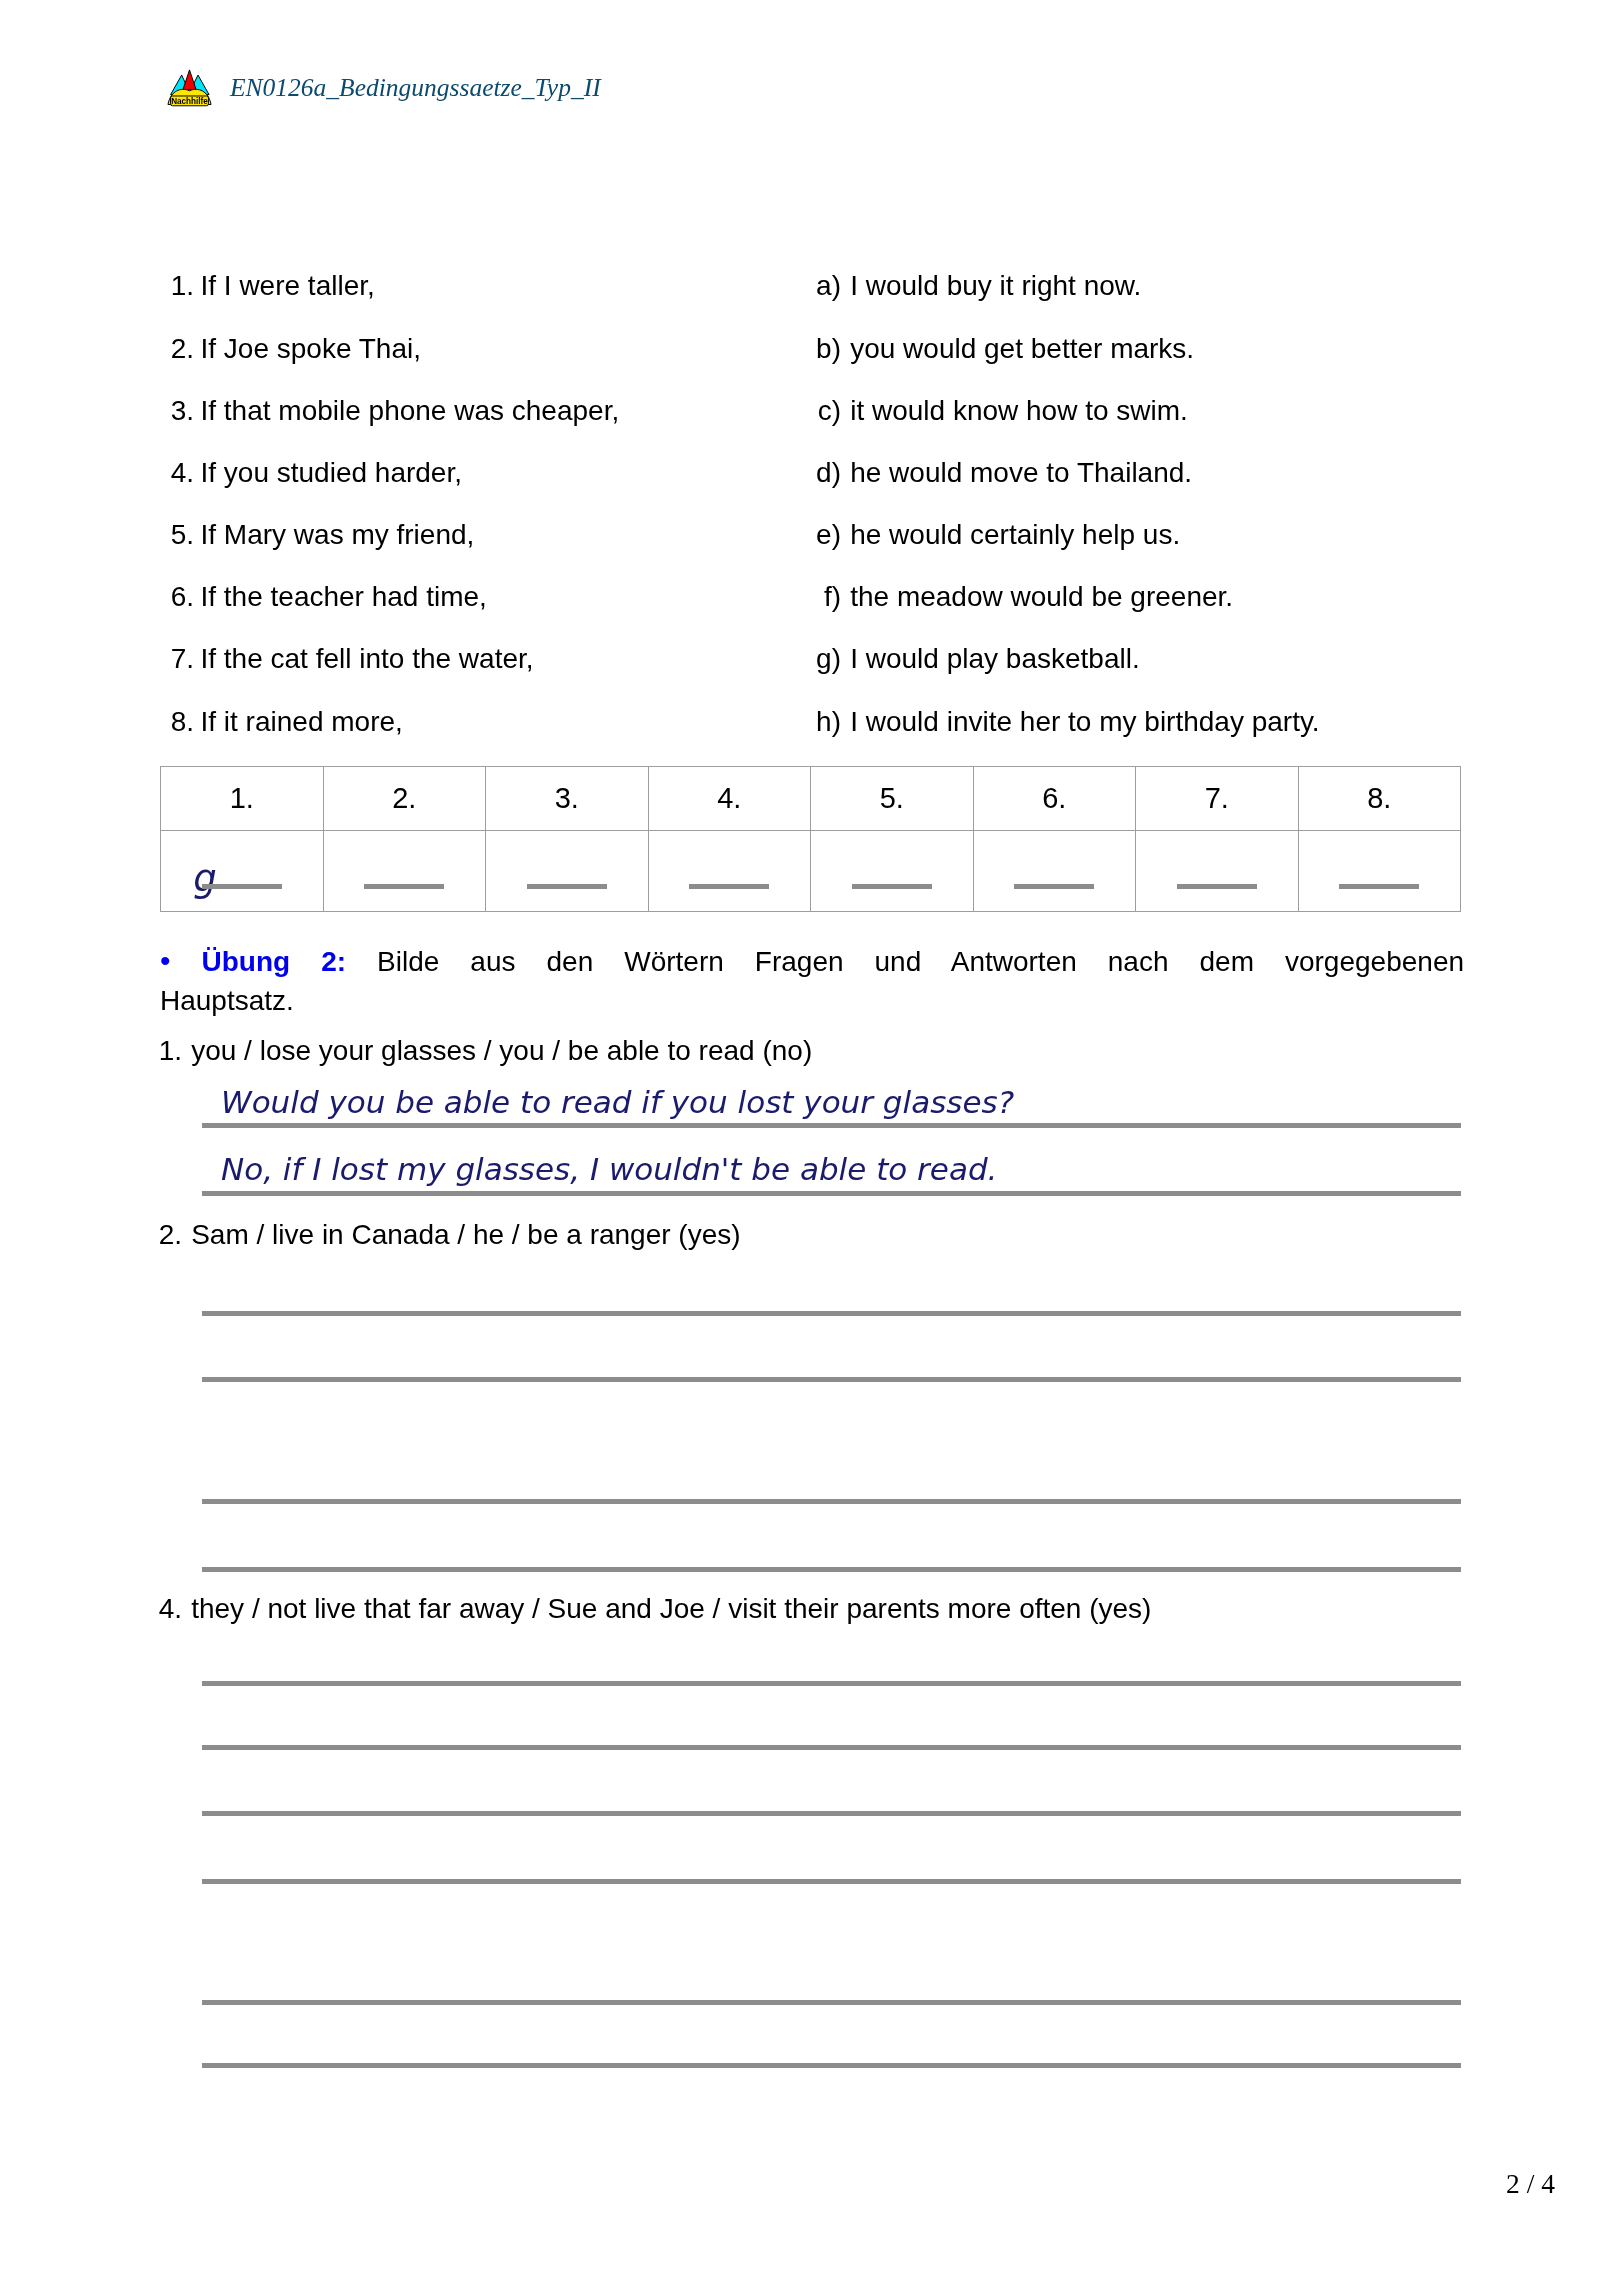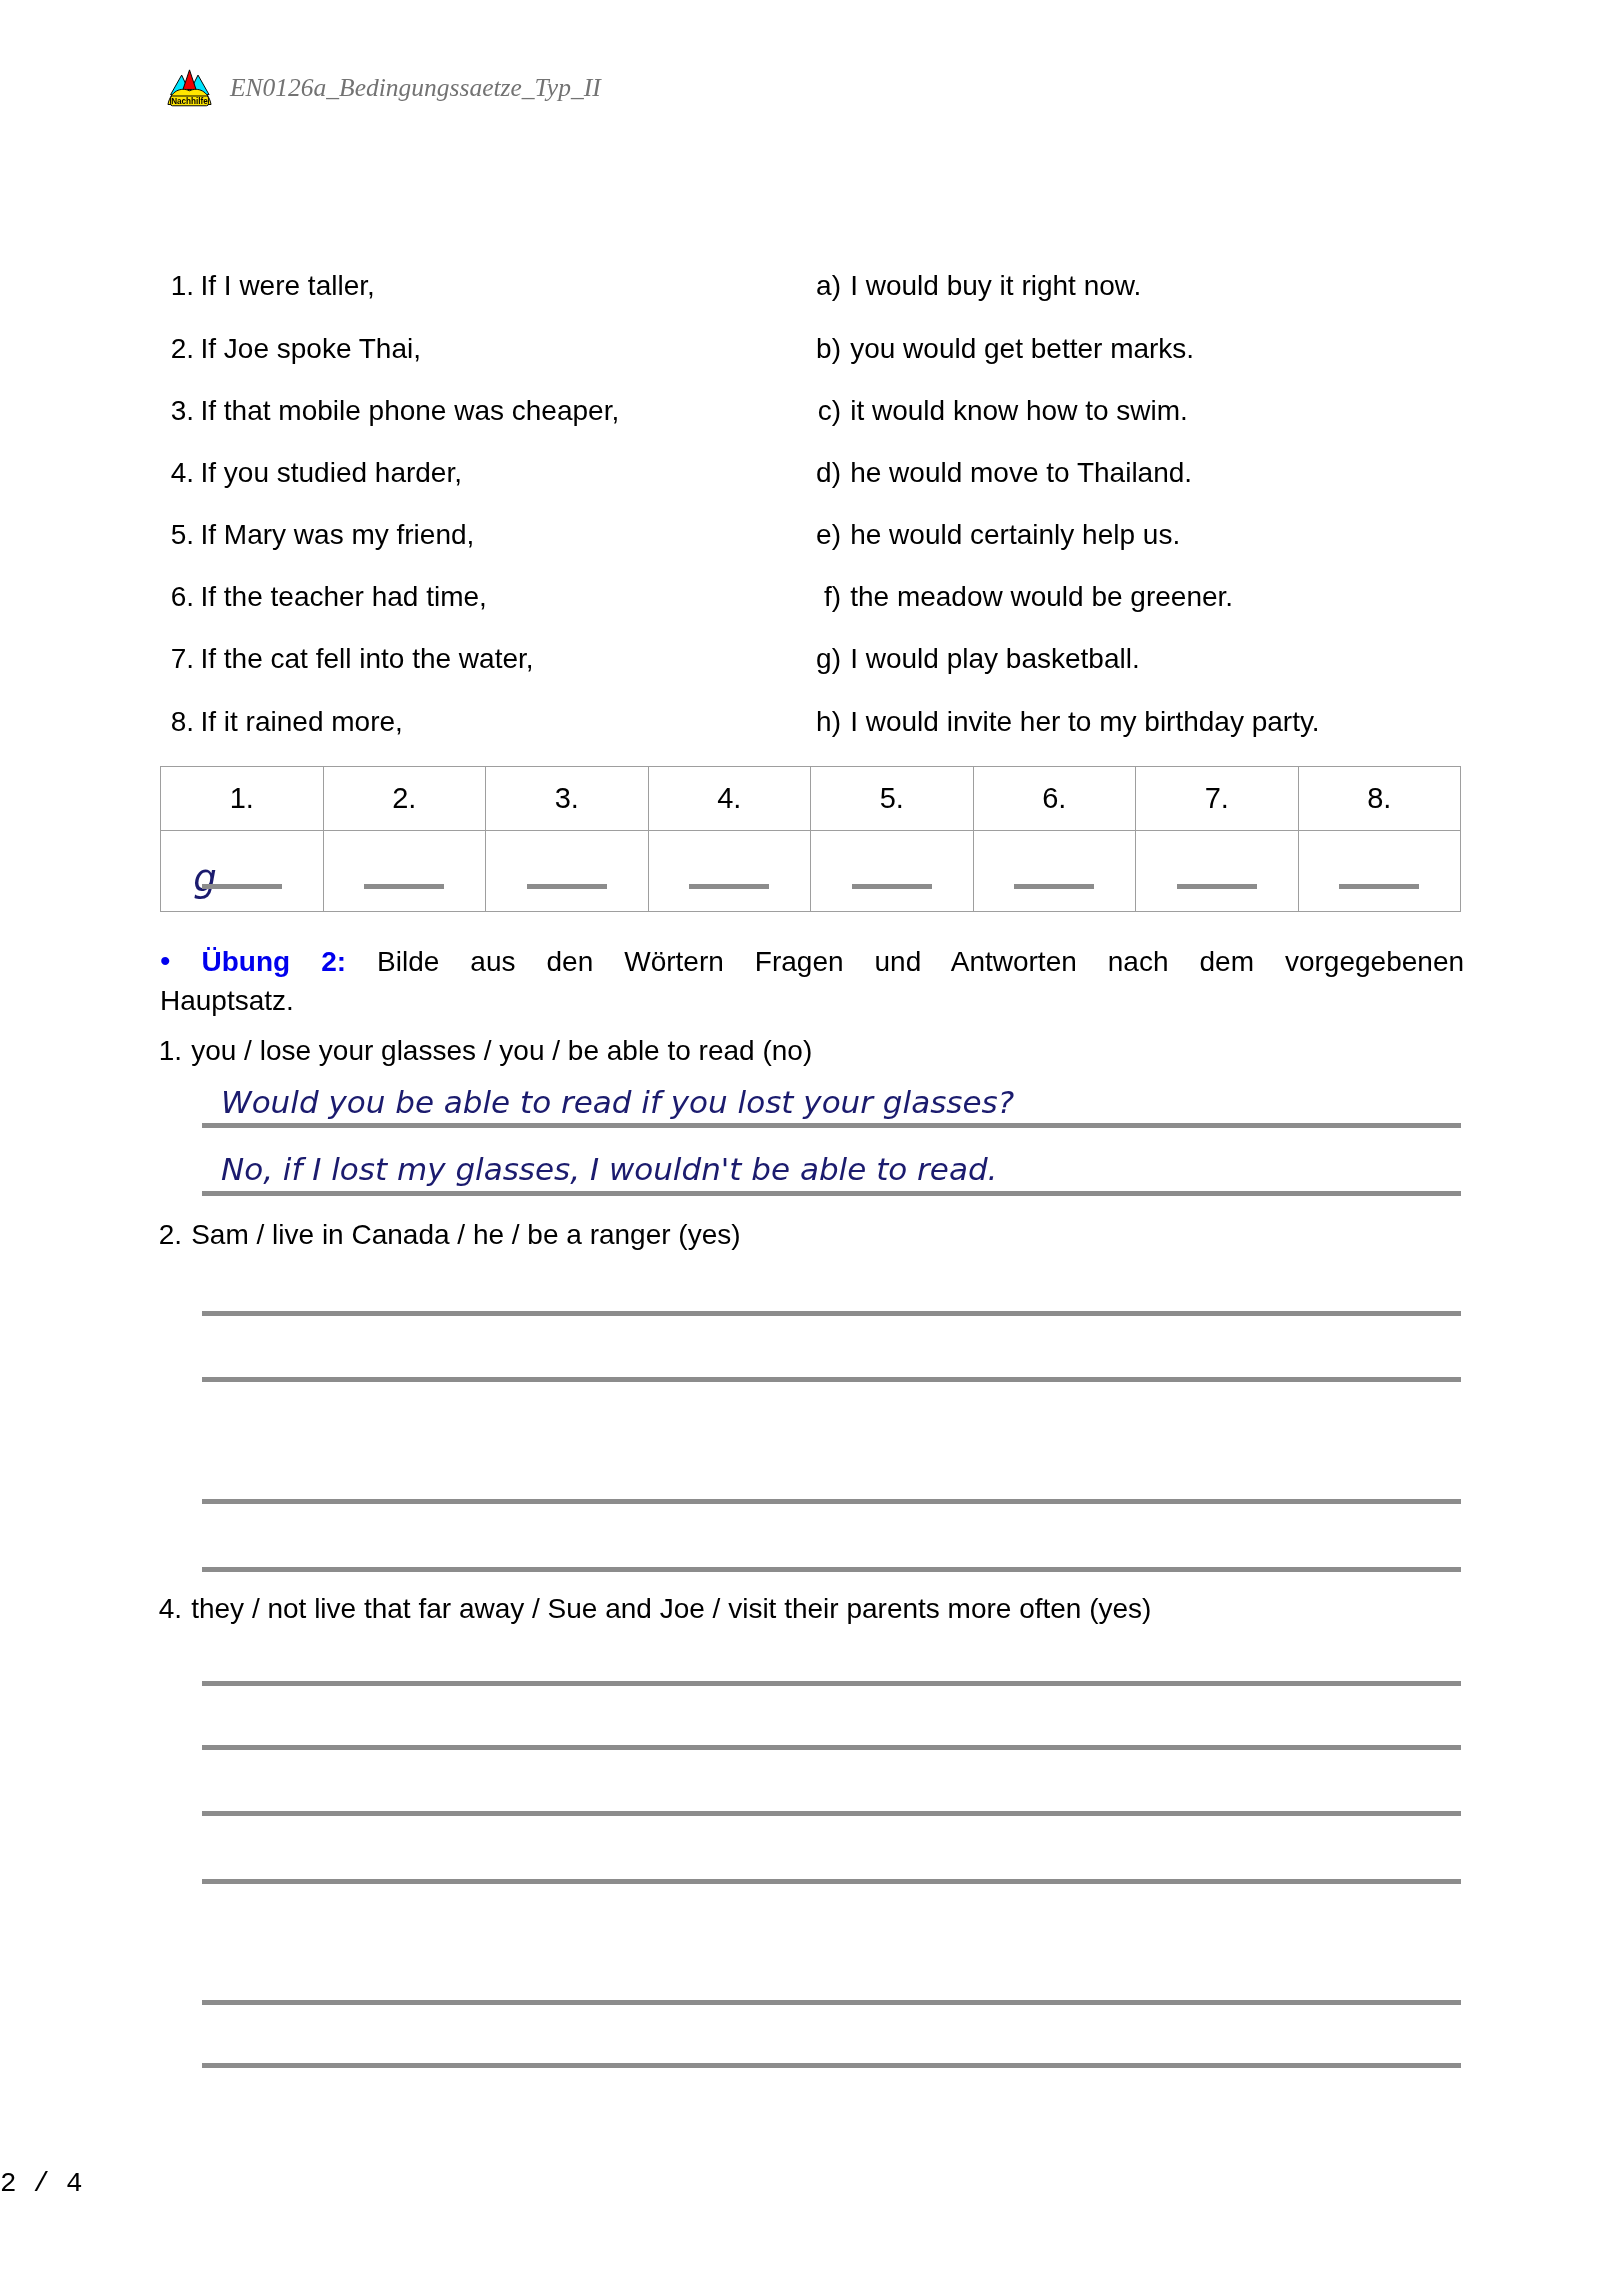--- a/index.html
+++ b/index.html
@@ -5,21 +5,21 @@
   html,body { margin:0; padding:0; background:#e8e8e8; }
   .page {
     position:relative; width:1623px; height:2295px; background:#ffffff;
     font-family:"Liberation Sans", sans-serif; font-size:28px; color:#000;
     overflow:hidden; margin:0 auto;
   }
   
   .logo { position:absolute; left:166px; top:67px; width:47px; height:41px; }
   .doc-title {
     position:absolute; left:230px; top:73px;
-    font-family:"Liberation Serif", serif; font-style:italic; font-size:25.5px; color:#737373;
+    font-family:"Liberation Serif", serif; font-style:italic; font-size:25.5px; color:#0c4a6e;
   }
   
   .para { position:absolute; left:160px; width:1304px; line-height:39px; }
   .jline { text-align:justify; text-align-last:justify; }
   .blue { color:#0000ee; }
   .bold { font-weight:bold; }
   .bullet { font-size:30px; }
   
   .m-row { position:absolute; left:0; width:1455px; height:37px; }
   .lcol { position:absolute; left:165px; white-space:nowrap; }
@@ -54,22 +54,22 @@
   .inum { display:inline-block; width:29px; text-align:right; margin-right:9.2px; }
   .hand-ans {
     position:absolute; left:221px; width:1244px; font-size:31px; line-height:35px;
     white-space:nowrap;
   }
   .bline {
     position:absolute; left:202px; width:1259px; height:5.2px; background:#8c8c8c;
   }
   
   .footer {
-    position:absolute; left:0; top:2168px; width:1555px; text-align:left;
-    font-family:Liberation Mono, monospace; font-size:27.5px;
+    position:absolute; left:0; top:2168px; width:1555px; text-align:right;
+    font-family:Liberation Serif, serif; font-size:27.5px;
   }
 </style>
 </head>
 <body>
 
 <div class="page">
 
   <svg class="logo" viewBox="0 0 72 62" style="font-size:43px">
     <polygon points="7,42 24,12 37,40" fill="#00e5ff" stroke="#000" stroke-width="1.5"></polygon>
     <polygon points="35,40 49,12 66,42" fill="#00e5ff" stroke="#000" stroke-width="1.5"></polygon>

